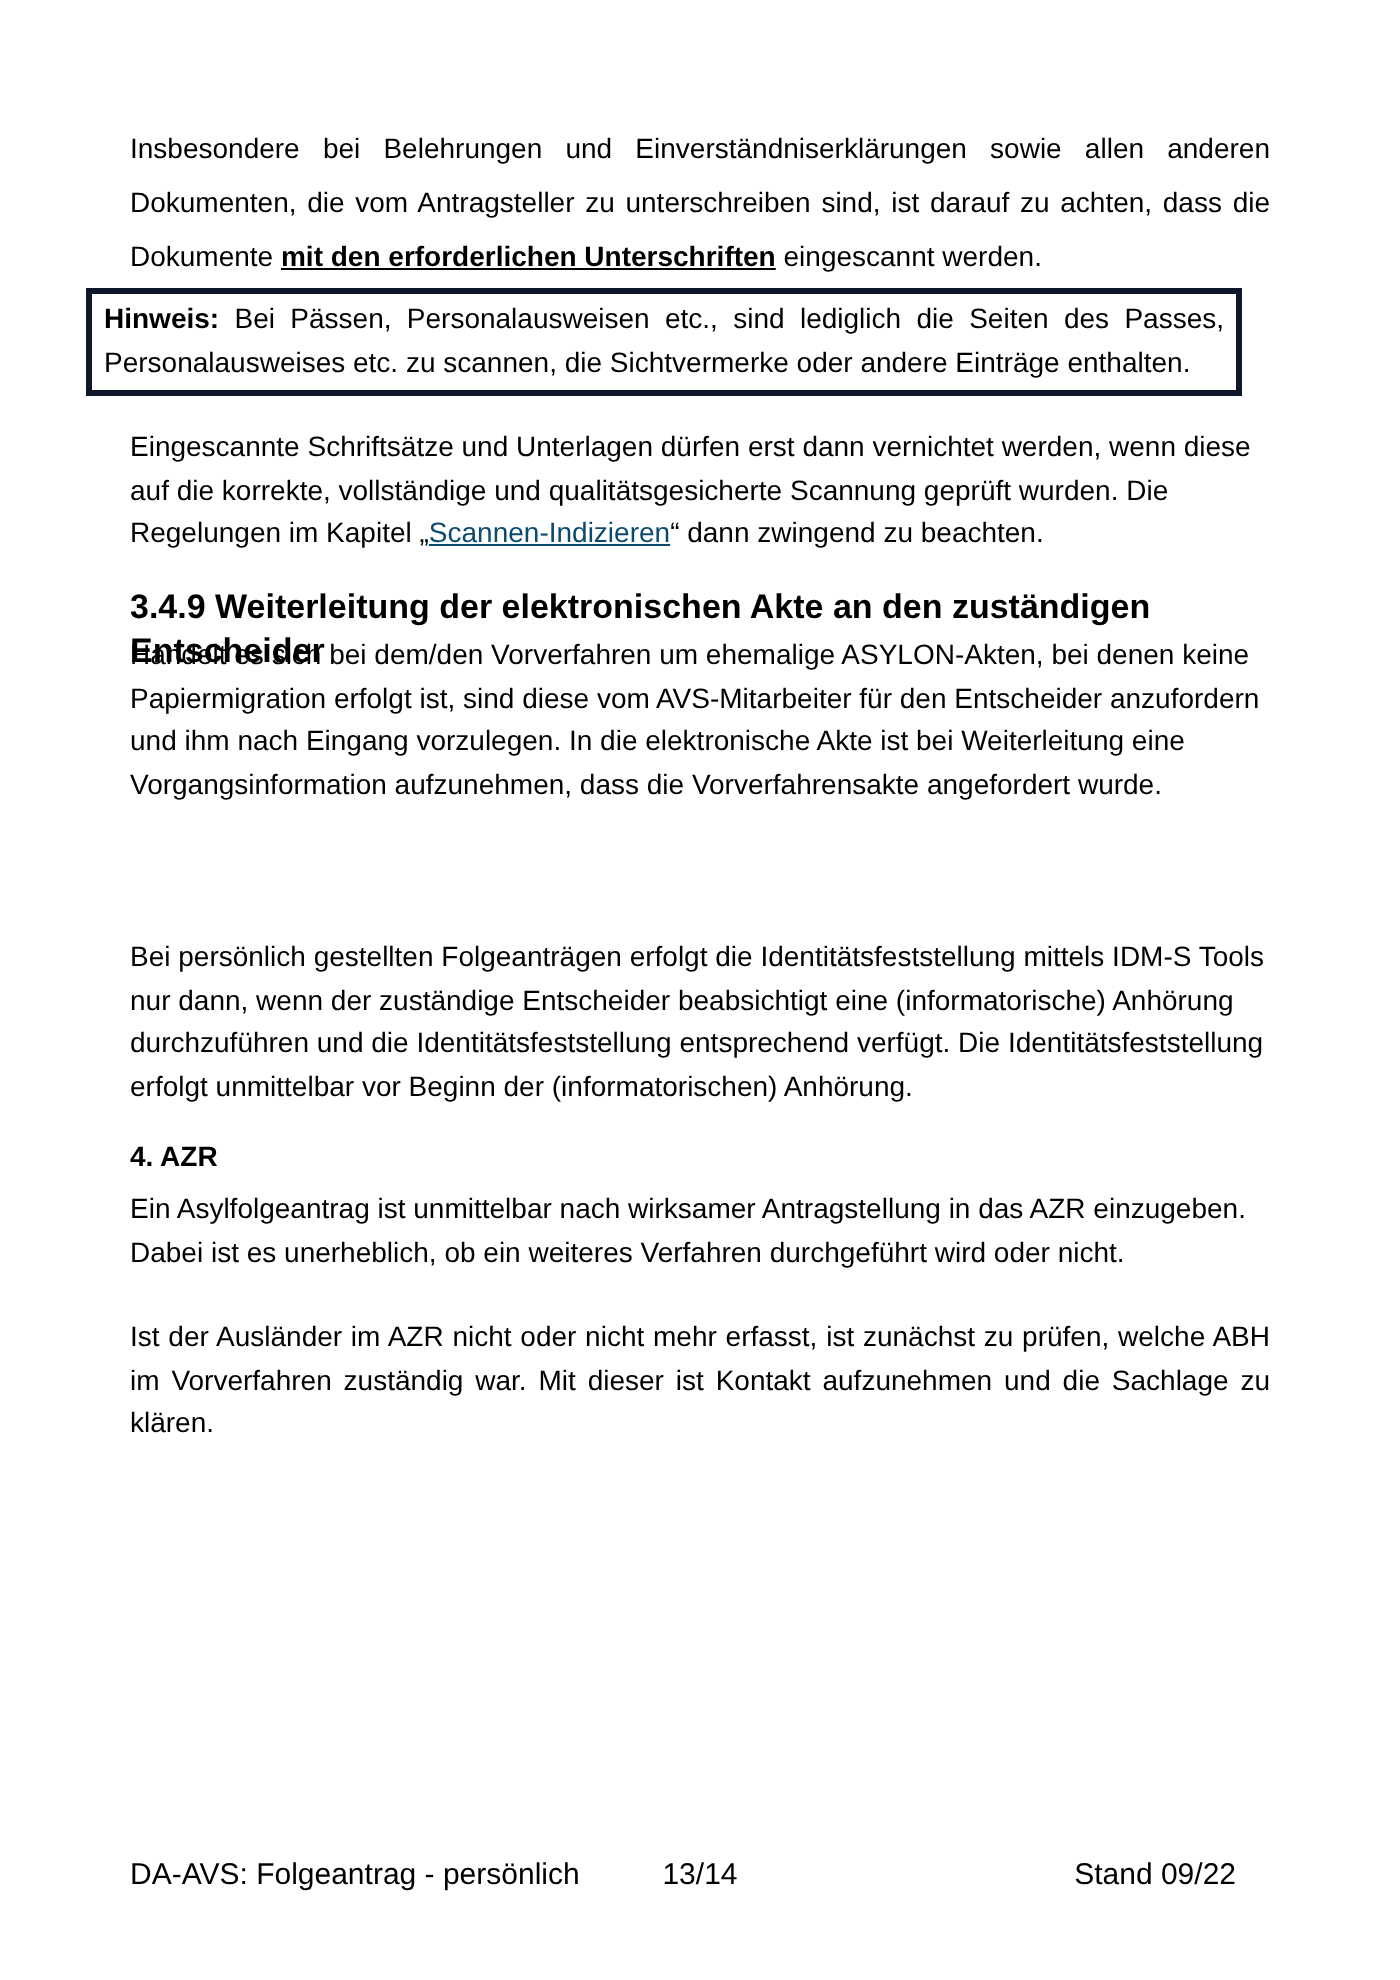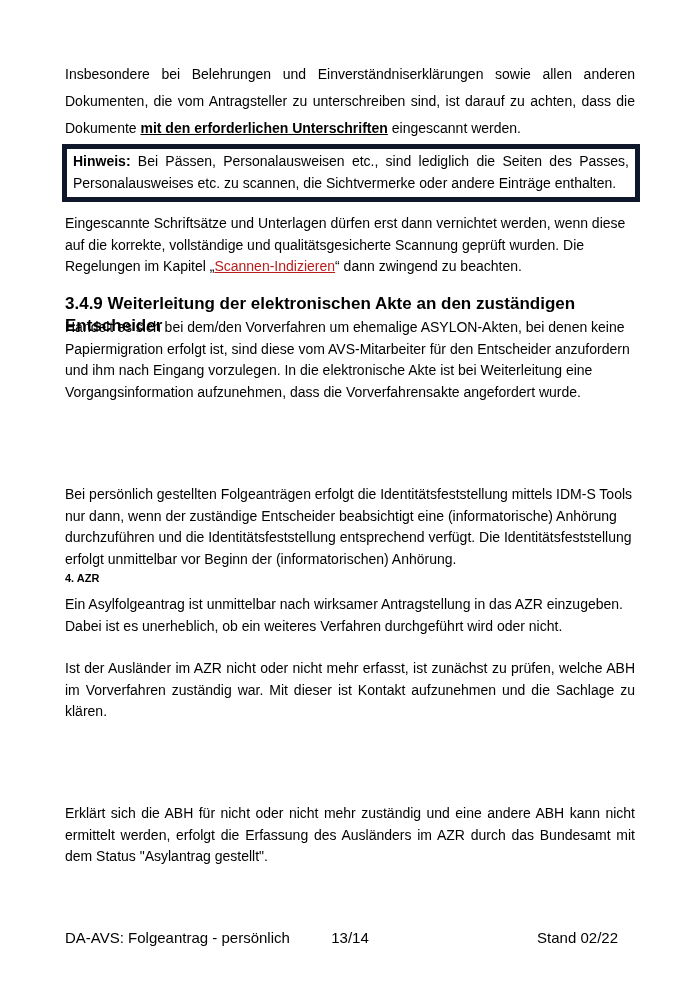--- a/index.html
+++ b/index.html
@@ -26,43 +26,43 @@
   }
   .lh27 { line-height: 27px; }
   .lh21 { line-height: 21.5px; }
   .just { text-align: justify; }
   .bold-underline {
     font-weight: bold;
     text-decoration: underline;
   }
   .hinweis-box {
     position: absolute;
-    left: 62px;
+    left: 43px;
     width: 578px;
     box-sizing: border-box;
-    border: 5px solid #0f172a;
+    border: 3px solid #0f172a;
     padding: 2px 6px 3px 6px;
     line-height: 21.5px;
     text-align: justify;
     margin: 0;
   }
   .hinweis-label { font-weight: bold; }
   .doc-link {
-    color: #b91c1c;
+    color: #0c4a6e;
     text-decoration: underline;
     cursor: pointer;
   }
   .h-body {
     font-weight: bold;
     font-size: 17px;
     line-height: 21.5px;
   }
   .h-chapter {
     font-weight: bold;
-    font-size: 11px;
+    font-size: 14px;
     line-height: 24px;
   }
   .footer {
     position: absolute;
     left: 65px;
     width: 570px;
     top: 928px;
     height: 20px;
     font-size: 15px;
     line-height: 20px;
@@ -78,26 +78,25 @@
 
   <p class="blk lh27 just" style="top:61px"><span>Insbesondere bei Belehrungen und Einverständniserklärungen sowie allen anderen Dokumenten, die vom Antragsteller zu unterschreiben sind, ist darauf zu achten, dass die Dokumente </span><span class="bold-underline">mit den erforderlichen Unterschriften</span><span> eingescannt werden.</span></p>
 
   <p class="hinweis-box" style="top:144px"><span class="hinweis-label">Hinweis:</span><span> Bei Pässen, Personalausweisen etc., sind lediglich die Seiten des Passes, Personalausweises etc. zu scannen, die Sichtvermerke oder andere Einträge enthalten.</span></p>
 
   <p class="blk lh21" style="top:213px"><span>Eingescannte Schriftsätze und Unterlagen dürfen erst dann vernichtet werden, wenn diese auf die korrekte, vollständige und qualitätsgesicherte Scannung geprüft wurden. Die Regelungen im Kapitel „</span><a href="#" class="doc-link">Scannen-Indizieren</a><span>“ dann zwingend zu beachten.</span></p>
 
   <h3 class="blk h-body" style="top:293px">3.4.9 Weiterleitung der elektronischen Akte an den zuständigen Entscheider</h3>
   <p class="blk lh21" style="top:317px">Handelt es sich bei dem/den Vorverfahren um ehemalige ASYLON-Akten, bei denen keine Papiermigration erfolgt ist, sind diese vom AVS-Mitarbeiter für den Entscheider anzufordern und ihm nach Eingang vorzulegen. In die elektronische Akte ist bei Weiterleitung eine Vorgangsinformation aufzunehmen, dass die Vorverfahrensakte angefordert wurde.</p>
 
-  <p class="blk lh21" style="top:484px">Bei persönlich gestellten Folgeanträgen erfolgt die Identitätsfeststellung mittels IDM-S Tools nur dann, wenn der zuständige Entscheider beabsichtigt eine (informatorische) Anhörung durchzuführen und die Identitätsfeststellung entsprechend verfügt. Die Identitätsfeststellung erfolgt unmittelbar vor Beginn der (informatorischen) Anhörung.</p>
+  <p class="blk lh21" style="top:468px">Bei persönlich gestellten Folgeanträgen erfolgt die Identitätsfeststellung mittels IDM-S Tools nur dann, wenn der zuständige Entscheider beabsichtigt eine (informatorische) Anhörung durchzuführen und die Identitätsfeststellung entsprechend verfügt. Die Identitätsfeststellung erfolgt unmittelbar vor Beginn der (informatorischen) Anhörung.</p>
 
   <h2 class="blk h-chapter" style="top:566px">4. AZR</h2>
   <p class="blk lh21 just" style="top:658px">Ist der Ausländer im AZR nicht oder nicht mehr erfasst, ist zunächst zu prüfen, welche ABH im Vorverfahren zuständig war. Mit dieser ist Kontakt aufzunehmen und die Sachlage zu klären.</p>
   <p class="blk lh21" style="top:594px">Ein Asylfolgeantrag ist unmittelbar nach wirksamer Antragstellung in das AZR einzugeben. Dabei ist es unerheblich, ob ein weiteres Verfahren durchgeführt wird oder nicht.</p>
-  <p class="blk lh21 just" style="top:803px">Erklärt sich die ABH für nicht oder nicht mehr zuständig und eine andere ABH kann nicht ermittelt werden, erfolgt die Erfassung des Ausländers im AZR durch das Bundesamt mit dem Status "Asylantrag gestellt".</p>
 
   <div class="footer">
     <span class="f-left">DA-AVS: Folgeantrag - persönlich</span>
     <span class="f-center">13/14</span>
-    <span class="f-right">Stand 02/22</span>
+    <span class="f-right">Stand 09/22</span>
   </div>
 
 </div>
 
 </body></html>

